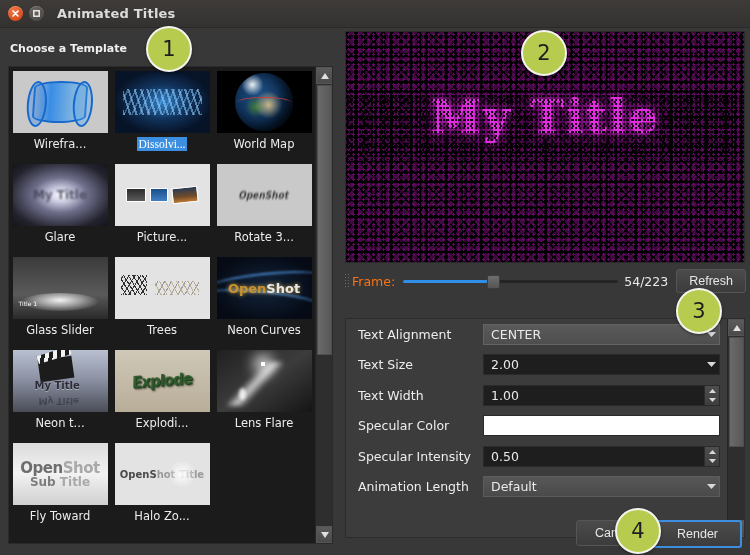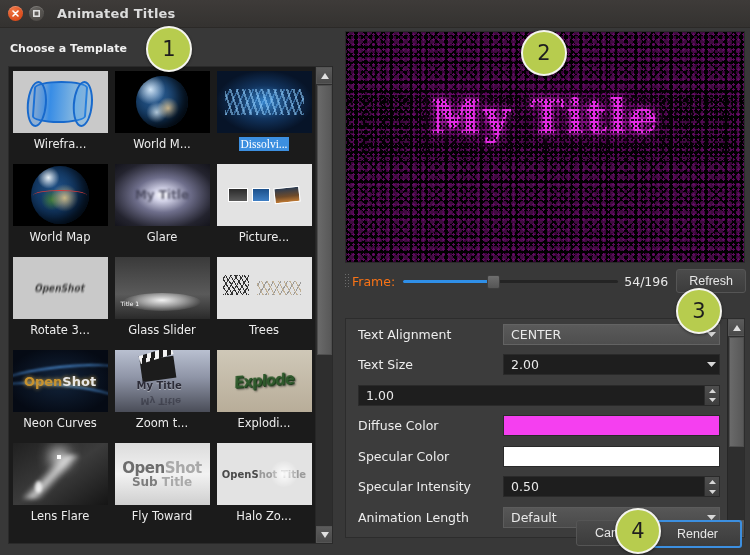--- a/index.html
+++ b/index.html
@@ -356,21 +356,21 @@
     background: linear-gradient(180deg,#4b4b4b 0%,#3c3c3c 100%);
     border:1px solid #555; border-radius:3px;
     padding:4px 12px; cursor:pointer;
   }
 
   .props {
     position:absolute; left:5px; top:290px; width:400px; height:220px;
     background:#3c3c3c; border:1px solid #2c2c2c; overflow:hidden;
   }
   .prop-row {
-    display:flex; align-items:center; height:30.5px; padding:0 0 0 12px;gap:20px;
+    display:flex; align-items:center; height:30.5px; padding:0 0 0 12px;
   }
   .prop-label {
     width:125px; flex:0 0 auto;
     font-size:12.5px; color:#ededed;
   }
   .prop-ctrl { flex:1 1 auto; margin-right:24px; position:relative; height:21px;border-radius:7px; }
   .ctl-field {
     position:absolute; inset:0;
     background:#1e1e1e; border:1px solid #2a2a2a;
     display:flex; align-items:center; padding-left:7px;
@@ -460,26 +460,20 @@
 
     <div class="template-frame">
       <div class="template-grid" id="tpl-grid">
           <div class="tpl-cell">
             <div class="tpl-thumb th-grayish">
               <div class="wire-cyl"></div>
             </div>
             <div class="tpl-name">Wirefra...</div>
           </div>
           <div class="tpl-cell">
-            <div class="tpl-thumb globe-space">
-              <div class="globe-ball"></div>
-            </div>
-            <div class="tpl-name">World M...</div>
-          </div>
-          <div class="tpl-cell">
             <div class="tpl-thumb dissolve-th"></div>
             <div class="tpl-name selected" style="background: rgb(60, 143, 224); font-family: Liberation Serif, serif;">Dissolvi...</div>
           </div>
           <div class="tpl-cell">
             <div class="tpl-thumb globe-space">
               <div class="globe-map"></div>
             </div>
             <div class="tpl-name">World Map</div>
           </div>
           <div class="tpl-cell">
@@ -518,21 +512,21 @@
               <span class="neon-txt">Open<i>Shot</i></span>
             </div>
             <div class="tpl-name">Neon Curves</div>
           </div>
           <div class="tpl-cell">
             <div class="tpl-thumb zoom-th">
               <div class="clapper"></div>
               <div class="zoom-txt">My Title</div>
               <div class="zoom-txt2">My Title</div>
             </div>
-            <div class="tpl-name">Zoom t...</div>
+            <div class="tpl-name">Neon t...</div>
           </div>
           <div class="tpl-cell">
             <div class="tpl-thumb th-tan explode-th">
               <span class="explode-txt">Explode</span>
             </div>
             <div class="tpl-name">Explodi...</div>
           </div>
           <div class="tpl-cell">
             <div class="tpl-thumb lens-th">
               <div class="lens-streak"></div>
@@ -582,21 +576,21 @@
     </div>
 
     <div class="frame-row">
       <div class="grip"></div>
       <div class="frame-lbl">Frame:</div>
       <div class="slider">
         <div class="slider-groove"></div>
         <div class="slider-fill" style="width: 42%;"></div>
         <div class="slider-handle" style="left: 42%;"></div>
       </div>
-      <div class="frame-count">54/196</div>
+      <div class="frame-count">54/223</div>
       <button class="btn">Refresh</button>
     </div>
 
     <div class="props">
       <div id="prop-rows">
           <div class="prop-row">
             <div class="prop-label">Text Alignment</div>
             <div class="prop-ctrl">
               <div class="ctl-field hl">
                 <span>CENTER</span>
@@ -615,42 +609,37 @@
                 <span>2.00</span>
               </div>
               <div class="combo-arrow">
                 <svg width="9" height="5" viewBox="0 0 9 5">
                   <path d="M0 0 L9 0 L4.5 5 Z" fill="#d8d8d8"></path>
                 </svg>
               </div>
             </div>
           </div>
           <div class="prop-row">
+            <div class="prop-label">Text Width</div>
             <div class="prop-ctrl">
               <div class="ctl-field">
                 <span>1.00</span>
               </div>
               <div class="spin">
                 <span>
                   <svg width="7" height="4" viewBox="0 0 7 4">
                     <path d="M3.5 0 L7 4 L0 4 Z" fill="#d8d8d8"></path>
                   </svg>
                 </span>
                 <span>
                   <svg width="7" height="4" viewBox="0 0 7 4">
                     <path d="M0 0 L7 0 L3.5 4 Z" fill="#d8d8d8"></path>
                   </svg>
                 </span>
               </div>
-            </div>
-          </div>
-          <div class="prop-row">
-            <div class="prop-label">Diffuse Color</div>
-            <div class="prop-ctrl">
-              <div class="swatch" style="background:#f53ff0"></div>
             </div>
           </div>
           <div class="prop-row">
             <div class="prop-label">Specular Color</div>
             <div class="prop-ctrl">
               <div class="swatch" style="background:#ffffff"></div>
             </div>
           </div>
           <div class="prop-row">
             <div class="prop-label">Specular Intensity</div>

